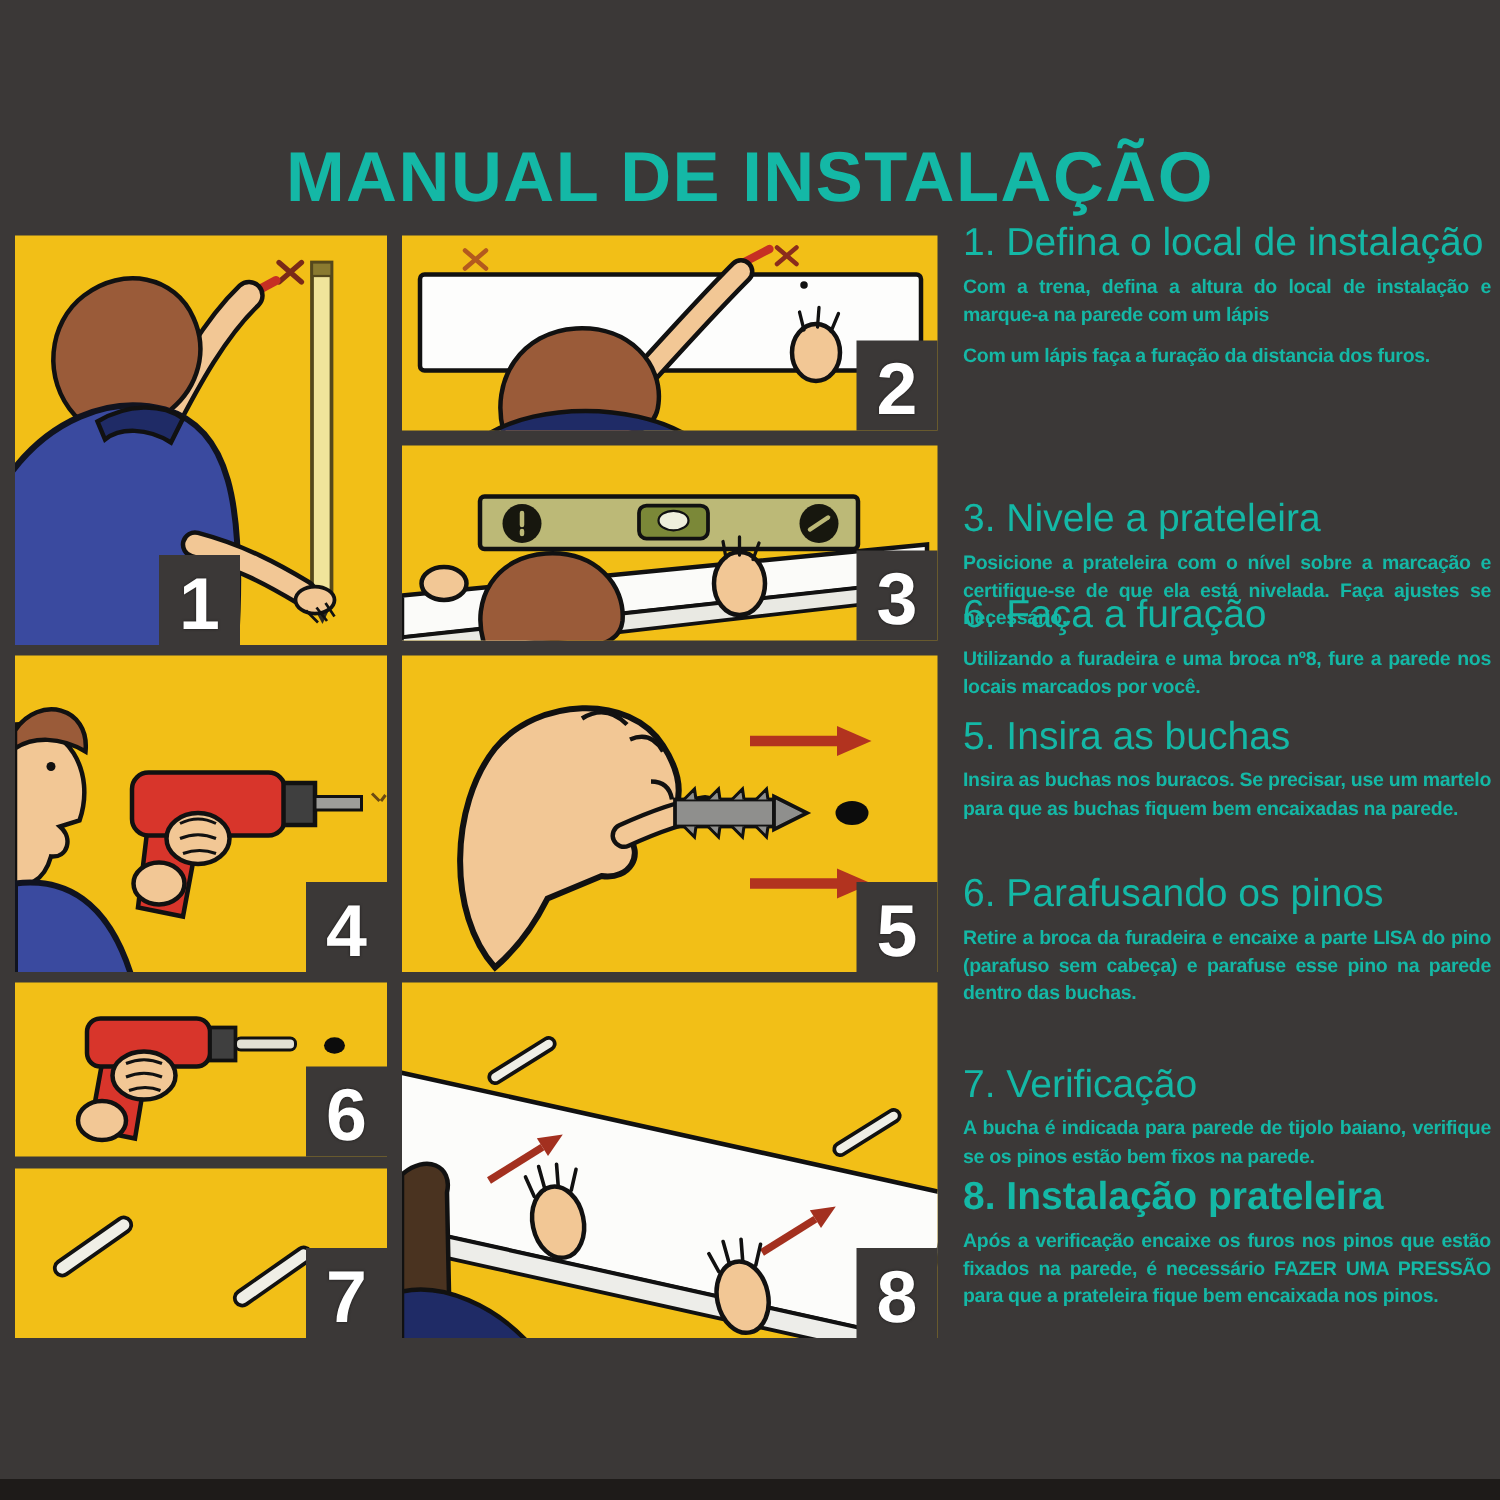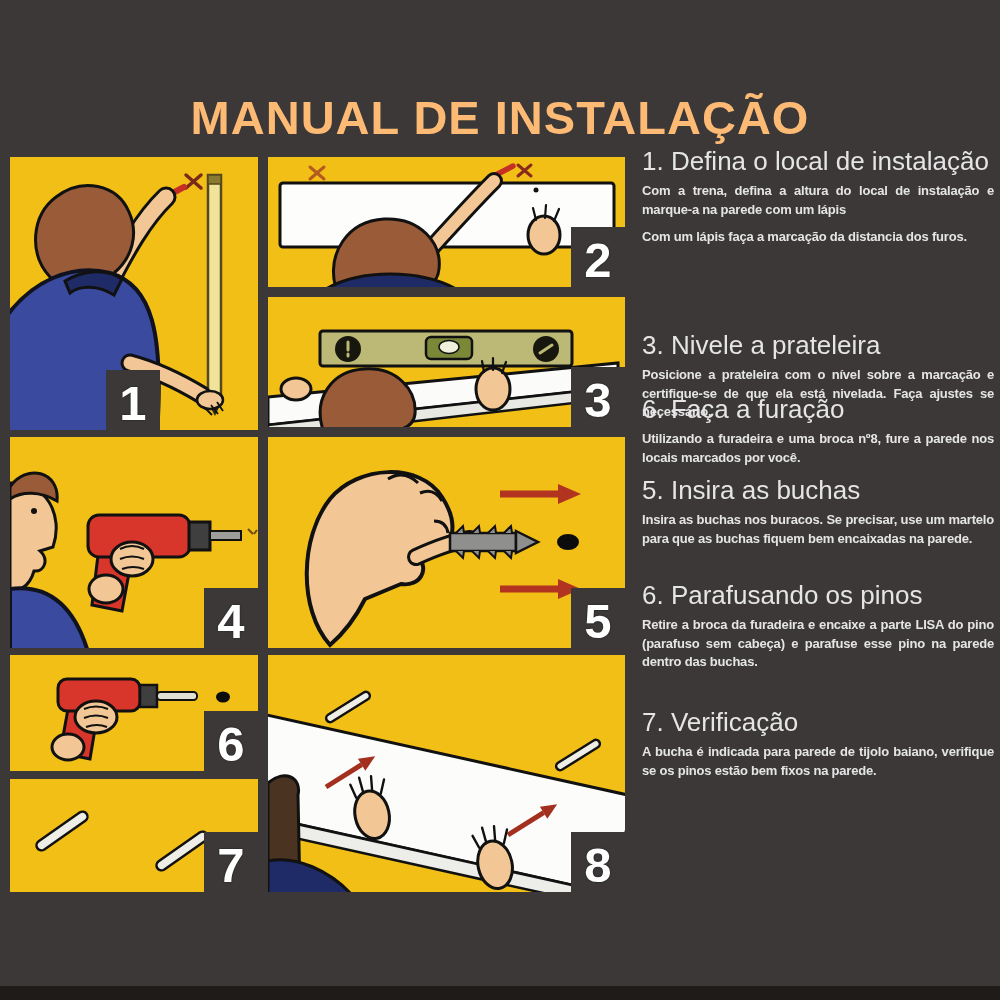--- a/index.html
+++ b/index.html
@@ -1,27 +1,27 @@
 <!DOCTYPE html>
 <html><head>
 <meta charset="utf-8">
 <style>
   html,body{margin:0;padding:0;background:#3B3837;}
   .canvas{position:relative;width:1000px;height:1000px;background:#3B3837;overflow:hidden;
           font-family:"Liberation Sans",sans-serif;}
-  .title{position:absolute;top:90px;left:0;width:1000px;text-align:center;color:#fdba74;
+  .title{position:absolute;top:90px;left:0;width:1000px;text-align:center;color:#14b8a6;
          font-size:47px;font-weight:bold;letter-spacing:1px;margin:0;}
   .panel{position:absolute;background:#F2BF17;}
   .panel svg{position:absolute;left:0;top:0;display:block;}
   .badge{position:absolute;bottom:0;right:0;width:54px;height:60px;background:#3B3837;
          color:#fff;font-weight:bold;font-size:49px;line-height:1.08;
          display:flex;align-items:flex-end;justify-content:center;
          text-shadow:0 0 2px rgba(0,0,0,.6);}
   .badge.left-pos{right:auto;left:96px;}
-  .step{position:absolute;left:642px;width:352px;color:#e5e5e5;}
+  .step{position:absolute;left:642px;width:352px;color:#14b8a6;}
   .step h2{margin:0 0 5px 0;font-size:26px;font-weight:400;letter-spacing:0;}
   .step.bold-head h2{font-weight:bold;}
   .step p{margin:0;font-size:13px;font-weight:bold;line-height:1.44;
           letter-spacing:-0.2px;text-align:justify;}
   .bottom-bar{position:absolute;left:0;bottom:0;width:1000px;height:14px;background:#1E1B19;}
   .ol{stroke:#111;stroke-width:3;}
 </style>
 </head>
 <body>
 
@@ -209,21 +209,21 @@
       </g>
     </svg>
     <div class="badge">8</div>
   </div>
 
   <div class="step" style="top:146px;">
     <h2>1. Defina o local de instalação</h2>
     <p>Com a trena, defina a altura do local de instalação e marque-a na parede com um lápis</p>
   </div>
   <div class="step" style="top:228px;">
-    <p>Com um lápis faça a marcação da distancia dos furos.</p>
+    <p>Com um lápis faça a furação da distancia dos furos.</p>
   </div>
   <div class="step" style="top:292px;margin-top:38px;">
     <h2>3. Nivele a prateleira</h2>
     <p>Posicione a prateleira com o nível sobre a marcação e certifique-se de que ela está nivelada. Faça ajustes se necessário.</p>
   </div>
   <div class="step" style="top:394px;">
     <h2>6. Faça a furação</h2>
     <p>Utilizando a furadeira e uma broca nº8, fure a parede nos locais marcados por você.</p>
   </div>
   <div class="step" style="top:475px;">
@@ -231,15 +231,19 @@
     <p>Insira as buchas nos buracos. Se precisar, use um martelo para que as buchas fiquem bem encaixadas na parede.</p>
   </div>
   <div class="step" style="top:580px;">
     <h2>6. Parafusando os pinos</h2>
     <p>Retire a broca da furadeira e encaixe a parte LISA do pino (parafuso sem cabeça) e parafuse esse pino na parede dentro das buchas.</p>
   </div>
   <div class="step" style="top:707px;">
     <h2>7. Verificação</h2>
     <p>A bucha é indicada para parede de tijolo baiano, verifique se os pinos estão bem fixos na parede.</p>
   </div>
+  <div class="step bold-head" style="top:782px;">
+    <h2>8. Instalação prateleira</h2>
+    <p>Após a verificação encaixe os furos nos pinos que estão fixados na parede, é necessário FAZER UMA PRESSÃO para que a prateleira fique bem encaixada nos pinos.</p>
+  </div>
 
   <div class="bottom-bar"></div>
 </div>
 
 </body></html>

